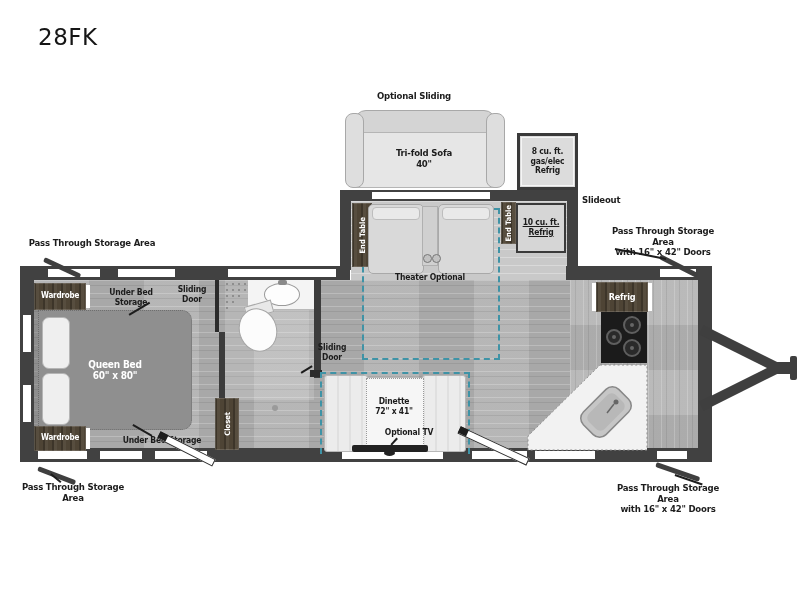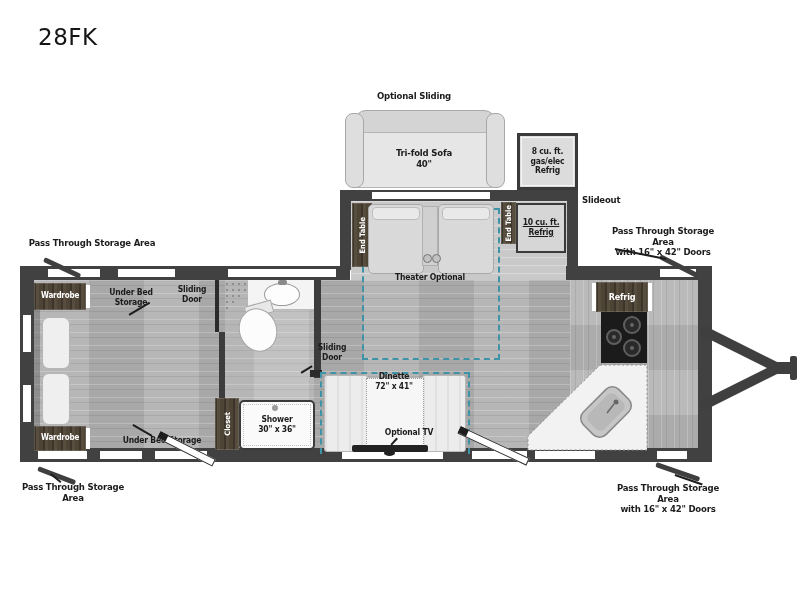--- a/index.html
+++ b/index.html
@@ -71,20 +71,25 @@
   <div class="win" style="left:23px;top:385px;width:8px;height:37px;"></div>
   <div class="win" style="left:38px;top:451px;width:49px;height:8px;"></div>
   <div class="win" style="left:100px;top:451px;width:42px;height:8px;"></div>
   <div class="win" style="left:155px;top:451px;width:52px;height:8px;"></div>
   <div class="win" style="left:342px;top:451px;width:101px;height:8px;"></div>
   <div class="win" style="left:472px;top:451px;width:55px;height:8px;"></div>
   <div class="win" style="left:535px;top:451px;width:60px;height:8px;"></div>
   <div class="win" style="left:657px;top:451px;width:30px;height:8px;"></div>
 
   <div class="abs" style="left:34px;top:310px;width:6px;height:120px;background:rgba(0,0,0,.22);"></div>
+  <div class="abs" style="left:38px;top:310px;width:154px;height:120px;background:#8f8f8f;border:1.5px dotted #6e6e6e;
+              border-radius:0 10px 10px 0;box-sizing:border-box;display:flex;align-items:center;justify-content:center;">
+    <div class="lbl lbl-w" style="position:static;font-size:10px;">Queen Bed
+60" x 80"</div>
+  </div>
   <div class="abs" style="left:42px;top:317px;width:26px;height:50px;background:#efefef;border:1px solid #b5b5b5;border-radius:7px;"></div>
   <div class="abs" style="left:42px;top:373px;width:26px;height:50px;background:#efefef;border:1px solid #b5b5b5;border-radius:7px;"></div>
 
   <div class="cab" style="left:34px;top:283px;width:52px;height:27px;">
     <span class="lbl lbl-w" style="position:static;font-size:8px;">Wardrobe</span>
   </div>
   <div class="win" style="left:86px;top:285px;width:4px;height:23px;"></div>
   <div class="cab" style="left:34px;top:426px;width:52px;height:25px;">
     <span class="lbl lbl-w" style="position:static;font-size:8px;">Wardrobe</span>
   </div>
@@ -111,25 +116,20 @@
   <div class="abs" style="left:239px;top:308px;width:38px;height:44px;background:#fcfcfc;border:1.5px solid #a5a5a5;border-radius:50%;transform:rotate(-18deg);box-sizing:border-box;"></div>
 
   <div class="abs" style="left:310px;top:370px;width:12px;height:7px;background:#2b2b2b;"></div>
   <div class="lbl lbl-sm" style="left:306px;top:343px;width:52px;">Sliding
 Door</div>
   <div class="leader" style="left:301px;top:372px;width:13px;transform:rotate(-32deg);"></div>
 
   <div class="cab" style="left:215px;top:398px;width:24px;height:52px;">
     <span class="vtext">Closet</span>
   </div>
-  <div class="abs" style="left:239px;top:400px;width:76px;height:50px;background:#fafafa;border:2px solid #3a3a3a;border-radius:5px;
-              box-sizing:border-box;outline:1px dotted #c2c2c2;outline-offset:-5px;display:flex;align-items:center;justify-content:center;">
-    <span class="lbl lbl-sm" style="position:static;">Shower
-30" x 36"</span>
-  </div>
   <div class="abs" style="left:272px;top:405px;width:6px;height:6px;border-radius:50%;background:#9a9a9a;"></div>
 
   <div class="dash-teal" style="left:362px;top:208px;width:134px;height:148px;"></div>
 
   <div class="cab" style="left:352px;top:203px;width:20px;height:64px;">
     <span class="vtext">End Table</span>
   </div>
   <div class="cab" style="left:501px;top:202px;width:15px;height:42px;">
     <span class="vtext">End Table</span>
   </div>
@@ -166,21 +166,21 @@
 gas/elec
 Refrig</span>
   </div>
 
   <div class="dash-teal" style="left:320px;top:372px;width:146px;height:80px;border-bottom:none;"></div>
   <div class="abs" style="left:324px;top:375px;width:42px;height:75px;background:#ececec;border:1px solid #b8b8b8;border-radius:3px;
               background-image:repeating-linear-gradient(90deg, rgba(0,0,0,.05) 0 2px, rgba(0,0,0,0) 2px 12px);"></div>
   <div class="abs" style="left:422px;top:375px;width:42px;height:75px;background:#ececec;border:1px solid #b8b8b8;border-radius:3px;
               background-image:repeating-linear-gradient(90deg, rgba(0,0,0,.05) 0 2px, rgba(0,0,0,0) 2px 12px);"></div>
   <div class="abs" style="left:366px;top:378px;width:56px;height:68px;background:#f6f6f6;border:1px dotted #999;"></div>
-  <div class="lbl lbl-sm" style="left:364px;top:372px;width:60px;">Dinette
+  <div class="lbl lbl-sm" style="left:364px;top:397px;width:60px;">Dinette
 72" x 41"</div>
   <div class="lbl lbl-sm" style="left:380px;top:428px;width:58px;">Optional TV</div>
   <div class="leader" style="left:391px;top:444px;width:9px;transform:rotate(-48deg);"></div>
   <div class="abs" style="left:352px;top:445px;width:76px;height:7px;background:#222;border-radius:2px;"></div>
   <div class="abs" style="left:384px;top:450px;width:11px;height:6px;background:#222;border-radius:50%;"></div>
 
   <div class="win" style="left:592px;top:283px;width:4px;height:28px;"></div>
   <div class="cab" style="left:596px;top:282px;width:52px;height:30px;">
     <span class="lbl lbl-w" style="position:static;font-size:9px;">Refrig</span>
   </div>

